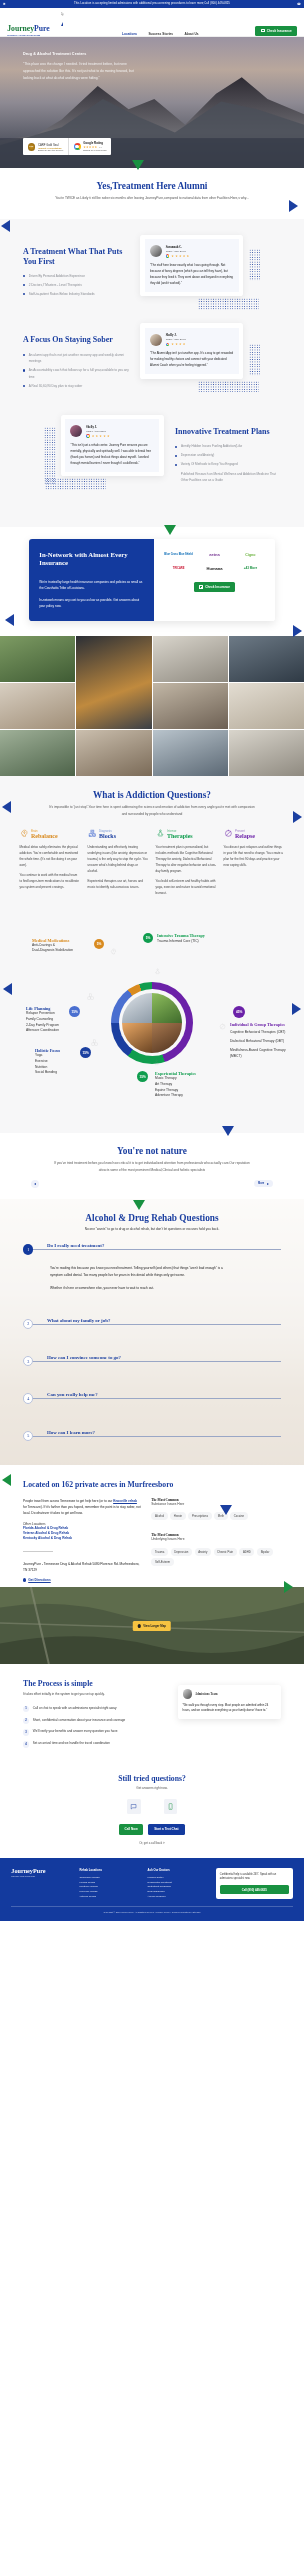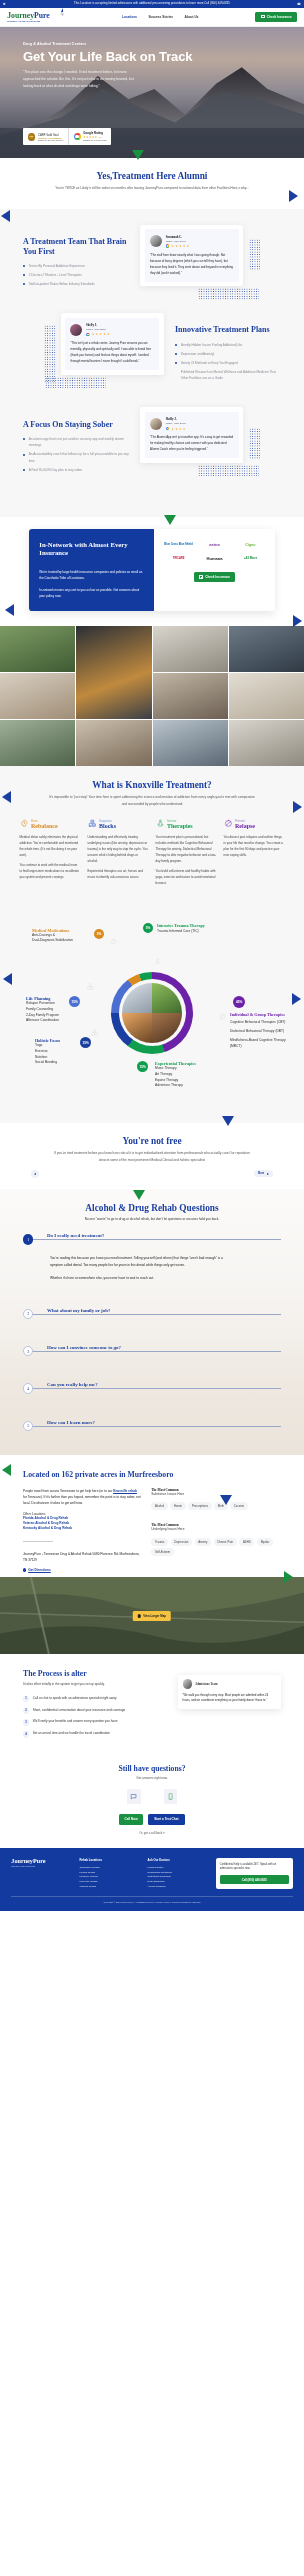--- a/index.html
+++ b/index.html
@@ -21,24 +21,24 @@
     padding: 0 3.1px;
     font-size: 2.7px;
     letter-spacing: 0.1px;
   }
   .topbar .close { font-size: 3.1px; width: 7.2px; }
   .topbar .msg { flex: 1; text-align: center; }
   .topbar .phone-ic { width: 7.2px; text-align: right; font-size: 3.1px; }
 
   
   .nav {
-    height: 19px;
+    height: 29px;
     background: #fff;
     display: flex;
-    align-items: center;
+    align-items: flex-end;
     padding: 0 7.2px;
     border-bottom: 0.5px solid #eee;
   }
   .logo { width: 58px; position: relative; }
   .logo .l1 { font-family: "Liberation Serif", serif; font-size: 7.7px; font-weight: bold; line-height: 1; }
   .logo .j { color: #1a7a3c; }
   .logo .p { color: #1b3fa0; }
   .logo .tag { font-size: 1.9px; color: #1b3fa0; font-weight: bold; letter-spacing: 0.1px; margin-top: 0.5px; }
   .logo .sail {
     position: absolute; right: 2.1px; top: -3.1px;
@@ -344,21 +344,20 @@
           <stop offset="1" stop-color="#3d424b"></stop>
       </linearGradient>
     </defs>
     <rect width="591" height="254" fill="url(#sky)"></rect>
     <path d="M0 200 L70 190 L120 160 L190 95 L250 140 L300 120 L360 170 L420 110 L470 78 L520 120 L591 150 L591 254 L0 254 Z" fill="url(#rock)"></path>
     <path d="M0 210 L120 175 L200 120 L270 155 L340 185 L430 125 L500 140 L591 170 L591 254 L0 254Z" fill="#4a4f59" opacity=".8"></path>
     <rect y="196" width="591" height="58" fill="#2b3240" opacity=".55"></rect>
   </svg>
   <div class="hero-inner">
     <div class="kicker">Drug &amp; Alcohol Treatment Centers</div>
-    <h1>Get Your Life Back on Track</h1>
     <div class="quote">"This place was the change I needed. I tried treatment before, but none approached the solution like this. It's not just what to do moving forward, but looking back at what alcohol and drugs were hiding."</div>
   </div>
   <div class="badges">
     <div class="badge">
       <div class="seal">
           <span>CARF</span>
         </div>
       <div>
         <div class="t1">CARF Gold Seal</div>
         <div class="t2">Highest Accreditation</div>
@@ -384,21 +383,21 @@
   <div class="h2">Yes,Treatment Here Alumni</div>
   <div class="sub">You're TWICE as Likely ti still be sober six months after leaving JourneyPure,compared to national data from other Facilities.Here,s why...</div>
   <div class="tri tri-r-blue" style="left:289px;top:32px;"></div>
   <div class="tri tri-l-blue" style="left:1px;top:52px;"></div>
 </div>
 
 <div class="pillars">
 
   <div class="prow">
     <div class="pleft">
-      <h3>A Treatment Team That Brain You First</h3>
+      <h3>A Treatment What That Puts You First</h3>
       <ul class="plist">
         <li>
             <span class="dot"></span>
             <span>Driven By Personal Addiction Expereince</span>
           </li>
         <li>
             <span class="dot"></span>
             <span>2 Doctors,7 Masters - Level Therapists</span>
           </li>
         <li>
@@ -418,20 +417,60 @@
               <div class="trow">
                 <span class="gicon-s"></span>
                 <span class="stars">★ ★ ★ ★ ★</span>
               </div>
             </div>
           </div>
           <div class="tbody">“The staff here knew exactly what I was going through. Not because of fancy degrees (which you can tell they have), but because they lived it. They went above and beyond in everything they did (and it worked).”</div>
         </div>
       </div>
       <div class="dots-grid" style="right:-16.5px;top:14.4px;"></div>
+      <div class="dots-wide" style="right:-15.5px;bottom:-13.4px;"></div>
+    </div>
+  </div>
+
+  <div class="prow">
+    <div class="pleft">
+      <h3>A Focus On Staying Sober</h3>
+      <ul class="plist">
+        <li>
+            <span class="dot"></span>
+            <span>An alumni app that's not just another recovery app and weekly alumni meetings</span>
+          </li>
+        <li>
+            <span class="dot"></span>
+            <span>An Accountability coach that follows up for a full year,available to you any time</span>
+          </li>
+        <li>
+            <span class="dot"></span>
+            <span>A Real 30,60,90 Day plan to stay sober</span>
+          </li>
+      </ul>
+    </div>
+    <div style="position:relative;">
+      <div class="tcard">
+        <div class="tcard-in">
+          <div class="thead">
+            <div class="avatar av3"></div>
+            <div>
+              <div class="tname">Shelly J.</div>
+              <div class="tsober">Sober April 2018</div>
+              <div class="trow">
+                <span class="gicon-s"></span>
+                <span class="stars">★ ★  ★ ★</span>
+              </div>
+            </div>
+          </div>
+          <div class="tbody">“The Alumni App isn't just another app. It's a way to get rewarded for making healthy choices and connect with your dedicated Alumni Coach when you're feeling triggered.”</div>
+        </div>
+      </div>
+      <div class="dots-grid" style="right:-16.5px;top:20.6px;"></div>
       <div class="dots-wide" style="right:-15.5px;bottom:-13.4px;"></div>
     </div>
   </div>
 
   <div class="prow rev">
     <div class="pleft">
       <h3>Innovative Treatment Plans</h3>
       <ul class="plist">
         <li>
             <span class="dot"></span>
@@ -464,60 +503,20 @@
               </div>
             </div>
           </div>
           <div class="tbody">“This isn't just a rehab center. Journey Pure ensures you are mentally, physically and spiritually well. I was able to break free (thank you horses) and find out things about myself. I worked through mental barriers I never thought I could break.”</div>
         </div>
       </div>
       <div class="dots-grid" style="left:-16.5px;top:12.4px;height:57px;"></div>
       <div class="dots-wide" style="left:-15.5px;bottom:-13.4px;"></div>
     </div>
   </div>
-
-  <div class="prow">
-    <div class="pleft">
-      <h3>A Focus On Staying Sober</h3>
-      <ul class="plist">
-        <li>
-            <span class="dot"></span>
-            <span>An alumni app that's not just another recovery app and weekly alumni meetings</span>
-          </li>
-        <li>
-            <span class="dot"></span>
-            <span>An Accountability coach that follows up for a full year,available to you any time</span>
-          </li>
-        <li>
-            <span class="dot"></span>
-            <span>A Real 30,60,90 Day plan to stay sober</span>
-          </li>
-      </ul>
-    </div>
-    <div style="position:relative;">
-      <div class="tcard">
-        <div class="tcard-in">
-          <div class="thead">
-            <div class="avatar av3"></div>
-            <div>
-              <div class="tname">Shelly J.</div>
-              <div class="tsober">Sober April 2018</div>
-              <div class="trow">
-                <span class="gicon-s"></span>
-                <span class="stars">★ ★  ★ ★</span>
-              </div>
-            </div>
-          </div>
-          <div class="tbody">“The Alumni App isn't just another app. It's a way to get rewarded for making healthy choices and connect with your dedicated Alumni Coach when you're feeling triggered.”</div>
-        </div>
-      </div>
-      <div class="dots-grid" style="right:-16.5px;top:20.6px;"></div>
-      <div class="dots-wide" style="right:-15.5px;bottom:-13.4px;"></div>
-    </div>
-  </div>
 </div>
 
 <div class="insur-wrap">
   <div class="tri tri-d-green" style="left:164px;top:-2.1px;"></div>
   <div class="tri tri-l-blue" style="left:5.2px;top:87px;"></div>
   <div class="tri tri-r-blue" style="right:2.1px;top:98px;"></div>
   <div class="insur">
     <div class="ins-l">
       <h3>In-Network with Almost Every Insurance</h3>
       <p>We're trusted by large health insurance companies and policies as small as the Coushatta Tribe of Louisiana.</p>
@@ -553,21 +552,21 @@
   <div class="gi g-h"></div>
   <div class="gi g-i"></div>
   <div class="gi g-j"></div>
   <div class="gi g-c"></div>
 </div>
 
 <div class="wiat">
   <div class="tri tri-l-blue" style="left:2.1px;top:25px;"></div>
   <div class="tri tri-r-blue" style="right:2.1px;top:35px;"></div>
   <div class="inner">
-    <div class="h2">What is Knoxville Treatment?</div>
+    <div class="h2">What is Addiction Questions?</div>
     <div class="sub">It's impossible to "just stop".Your time here is spent addressing the science and emotion of addiction from every angle.you're met with compassion and surrounded by people who understand</div>
   </div>
   <div class="cols4">
 
     <div class="cxs c-orange">
       <div class="chead">
         <svg class="ic" viewBox="0 0 24 24" fill="none" stroke="#d98b20" stroke-width="1.4">
           <path d="M16 4c-4-2-9 0-10 4-1 1-2 2-2 4 0 1 1 2 2 2v3h3v3h6v-4c3-1 4-4 4-6 0-3-1-5-3-6z"></path>
           <circle cx="12" cy="9" r="2"></circle>
             <path d="M12 11v3"></path>
@@ -721,21 +720,21 @@
     </div>
     <svg class="ghost-ic" style="left:153px;top:143px;width:7.2px;height:7.2px;" viewBox="0 0 24 24" fill="none" stroke="#888" stroke-width="1.2">
         <circle cx="12" cy="5" r="2.4"></circle>
         <path d="M12 8c-2 0-3 2-3 4l-4 3 1 2 4-2M12 8c2 0 3 2 3 4l4 3-1 2-4-2M7 19h10"></path>
       </svg>
   </div>
 </div>
 
 <div class="alone">
   <div class="tri tri-d-blue" style="left:222px;top:-6.2px;"></div>
-  <div class="h2">You're not free</div>
+  <div class="h2">You're not nature</div>
   <div class="sub">If you've tried treatment before,you know how critical it is to get individualized attention from professionals who actually care.Our reputation attracts some of the most prominent Medical,Clinical and holistic specialists</div>
   <div class="arrowsrow">
     <button class="circbtn">
       <span style="width:0;height:0;border-top:1.5px solid transparent;border-bottom:1.5px solid transparent;border-right:2.1px solid #1b3fa0;"></span>
     </button>
     <button class="morebtn">
       <span>More</span>
       <span style="width:0;height:0;border-top:1.5px solid transparent;border-bottom:1.5px solid transparent;border-left:2.1px solid #1b3fa0;"></span>
     </button>
   </div>
@@ -849,21 +848,21 @@
     <path d="M60 0 L95 150" stroke="#8a8f7a" stroke-width="4" fill="none" opacity=".6"></path>
     <path d="M0 70 L591 88" stroke="#8a8f7a" stroke-width="3" fill="none" opacity=".5"></path>
   </svg>
   <button class="mapbtn">
     <span class="pin" style="background:#222;"></span>
     <span>View Larger Map</span>
   </button>
 </div>
 
 <div class="proc">
-  <h2>The Process is alter</h2>
+  <h2>The Process is simple</h2>
   <div class="pdesc">It takes effort initially in the system to get you set up quickly.</div>
   <div class="steps">
     <div class="step">
         <div class="snum">1</div>
         <div class="stext">Call or chat to speak with an admissions specialist right away</div>
       </div>
     <div class="step">
         <div class="snum">2</div>
         <div class="stext">Short, confidential conversation about your insurance and coverage</div>
       </div>
@@ -879,21 +878,21 @@
   <div class="proc-card">
     <div class="pc-head">
       <div class="avatar av1" style="width:9.3px;height:9.3px;"></div>
       <div class="pc-name">Admissions Team</div>
     </div>
     <div class="pc-body">“We walk you through every step. Most people are admitted within 24 hours, and we coordinate everything so your family doesn't have to.”</div>
   </div>
 </div>
 
 <div class="shq">
-  <h2>Still have questions?</h2>
+  <h2>Still tried questions?</h2>
   <div class="s">Get answers right now.</div>
   <div class="shq-ic">
     <div class="shq-box">
       <svg width="7.2" height="7.2" viewBox="0 0 24 24" fill="none" stroke="#1b3fa0" stroke-width="1.6">
         <path d="M4 5h16v11H9l-5 4z"></path>
       </svg>
     </div>
     <div class="shq-box">
       <svg width="7.2" height="7.2" viewBox="0 0 24 24" fill="none" stroke="#199141" stroke-width="1.6">
         <rect x="7" y="2" width="10" height="20" rx="2"></rect>

